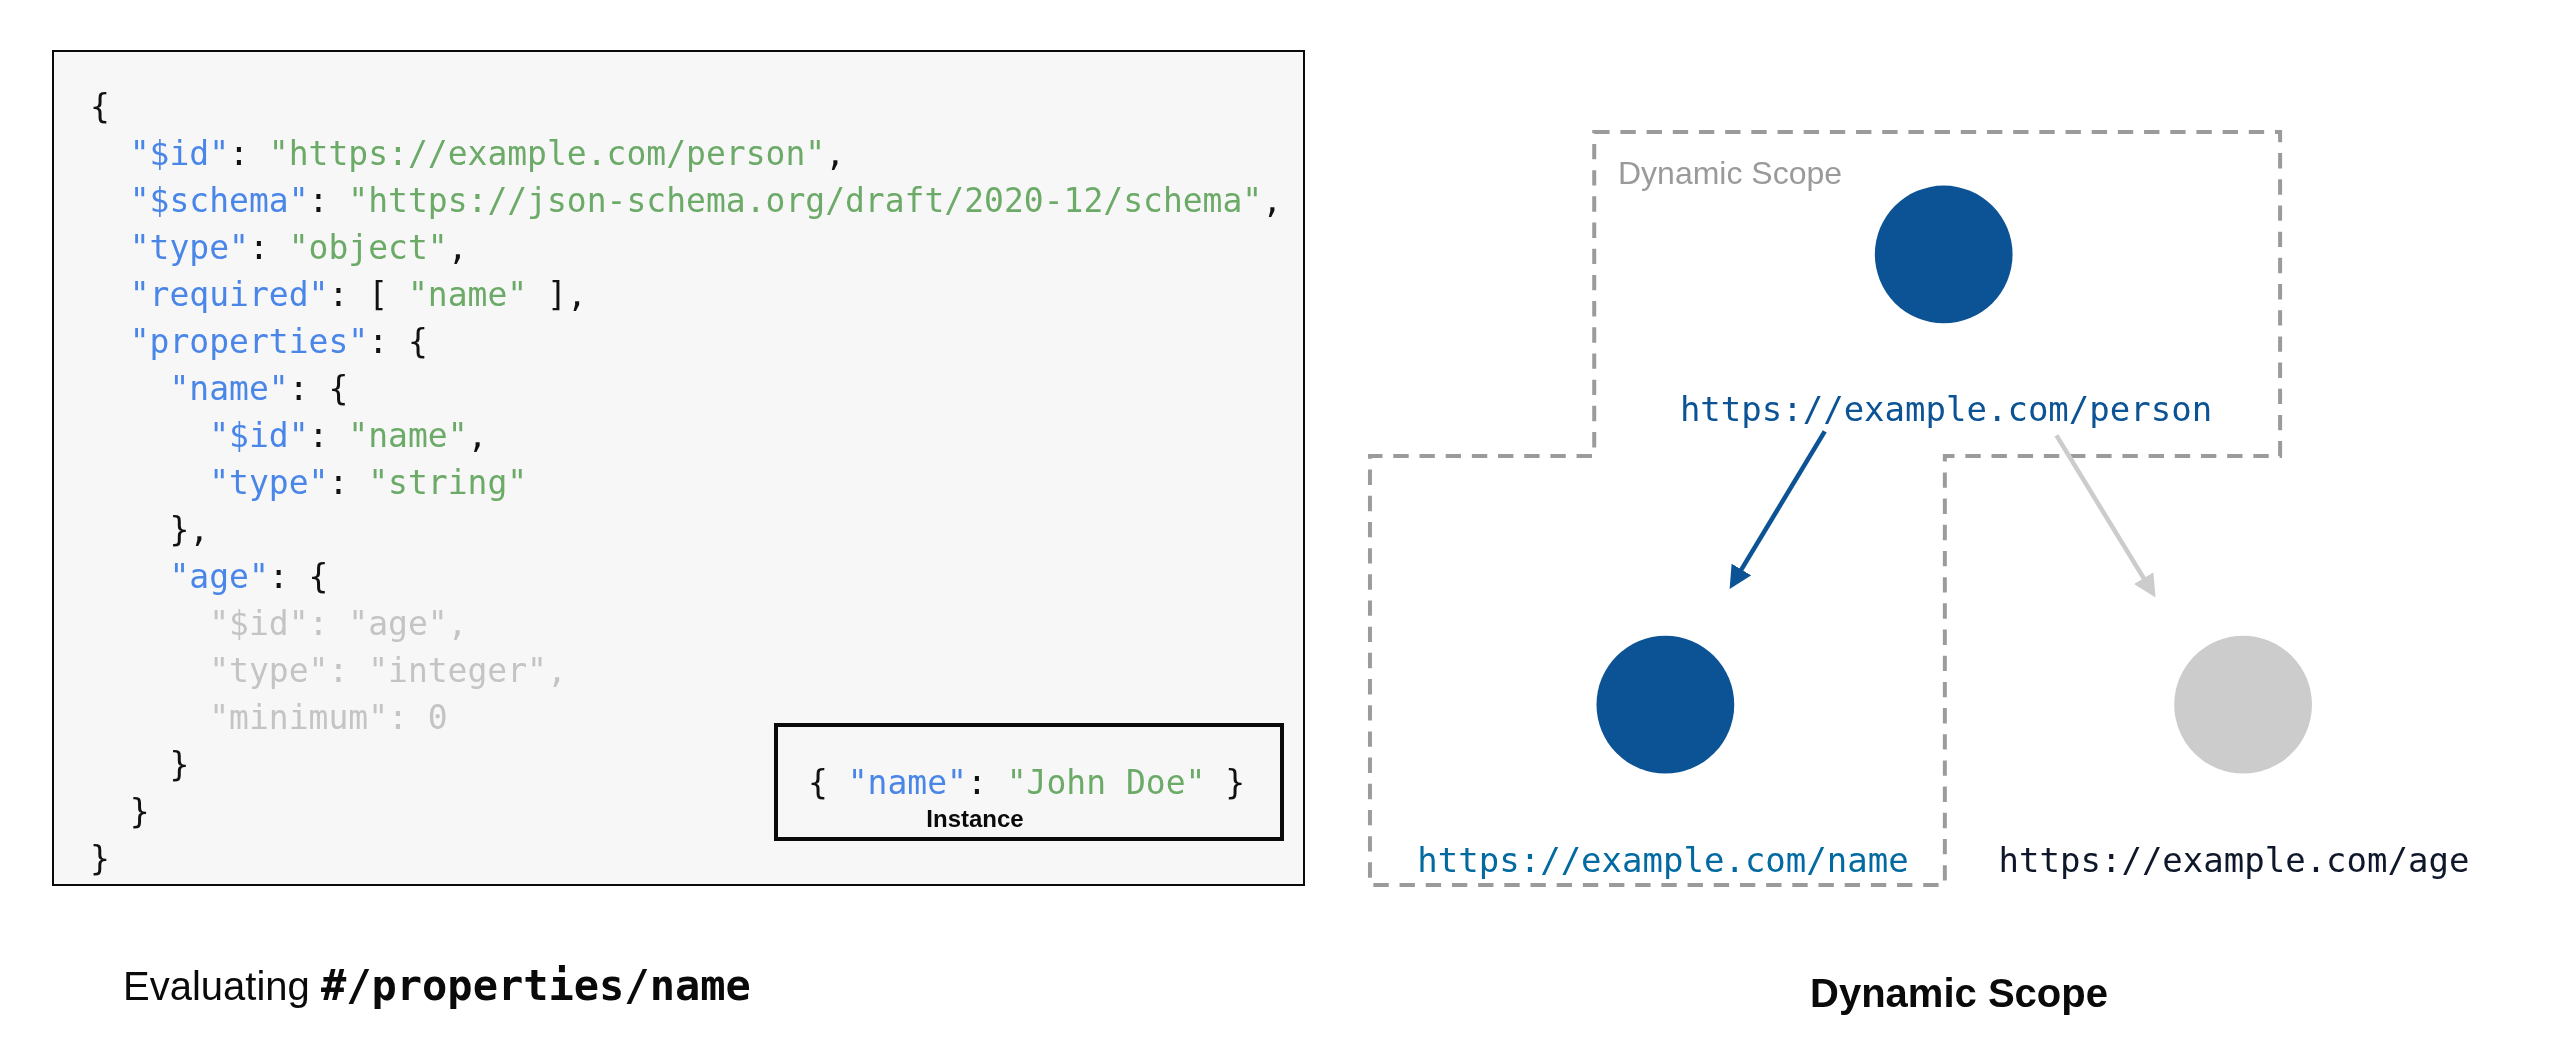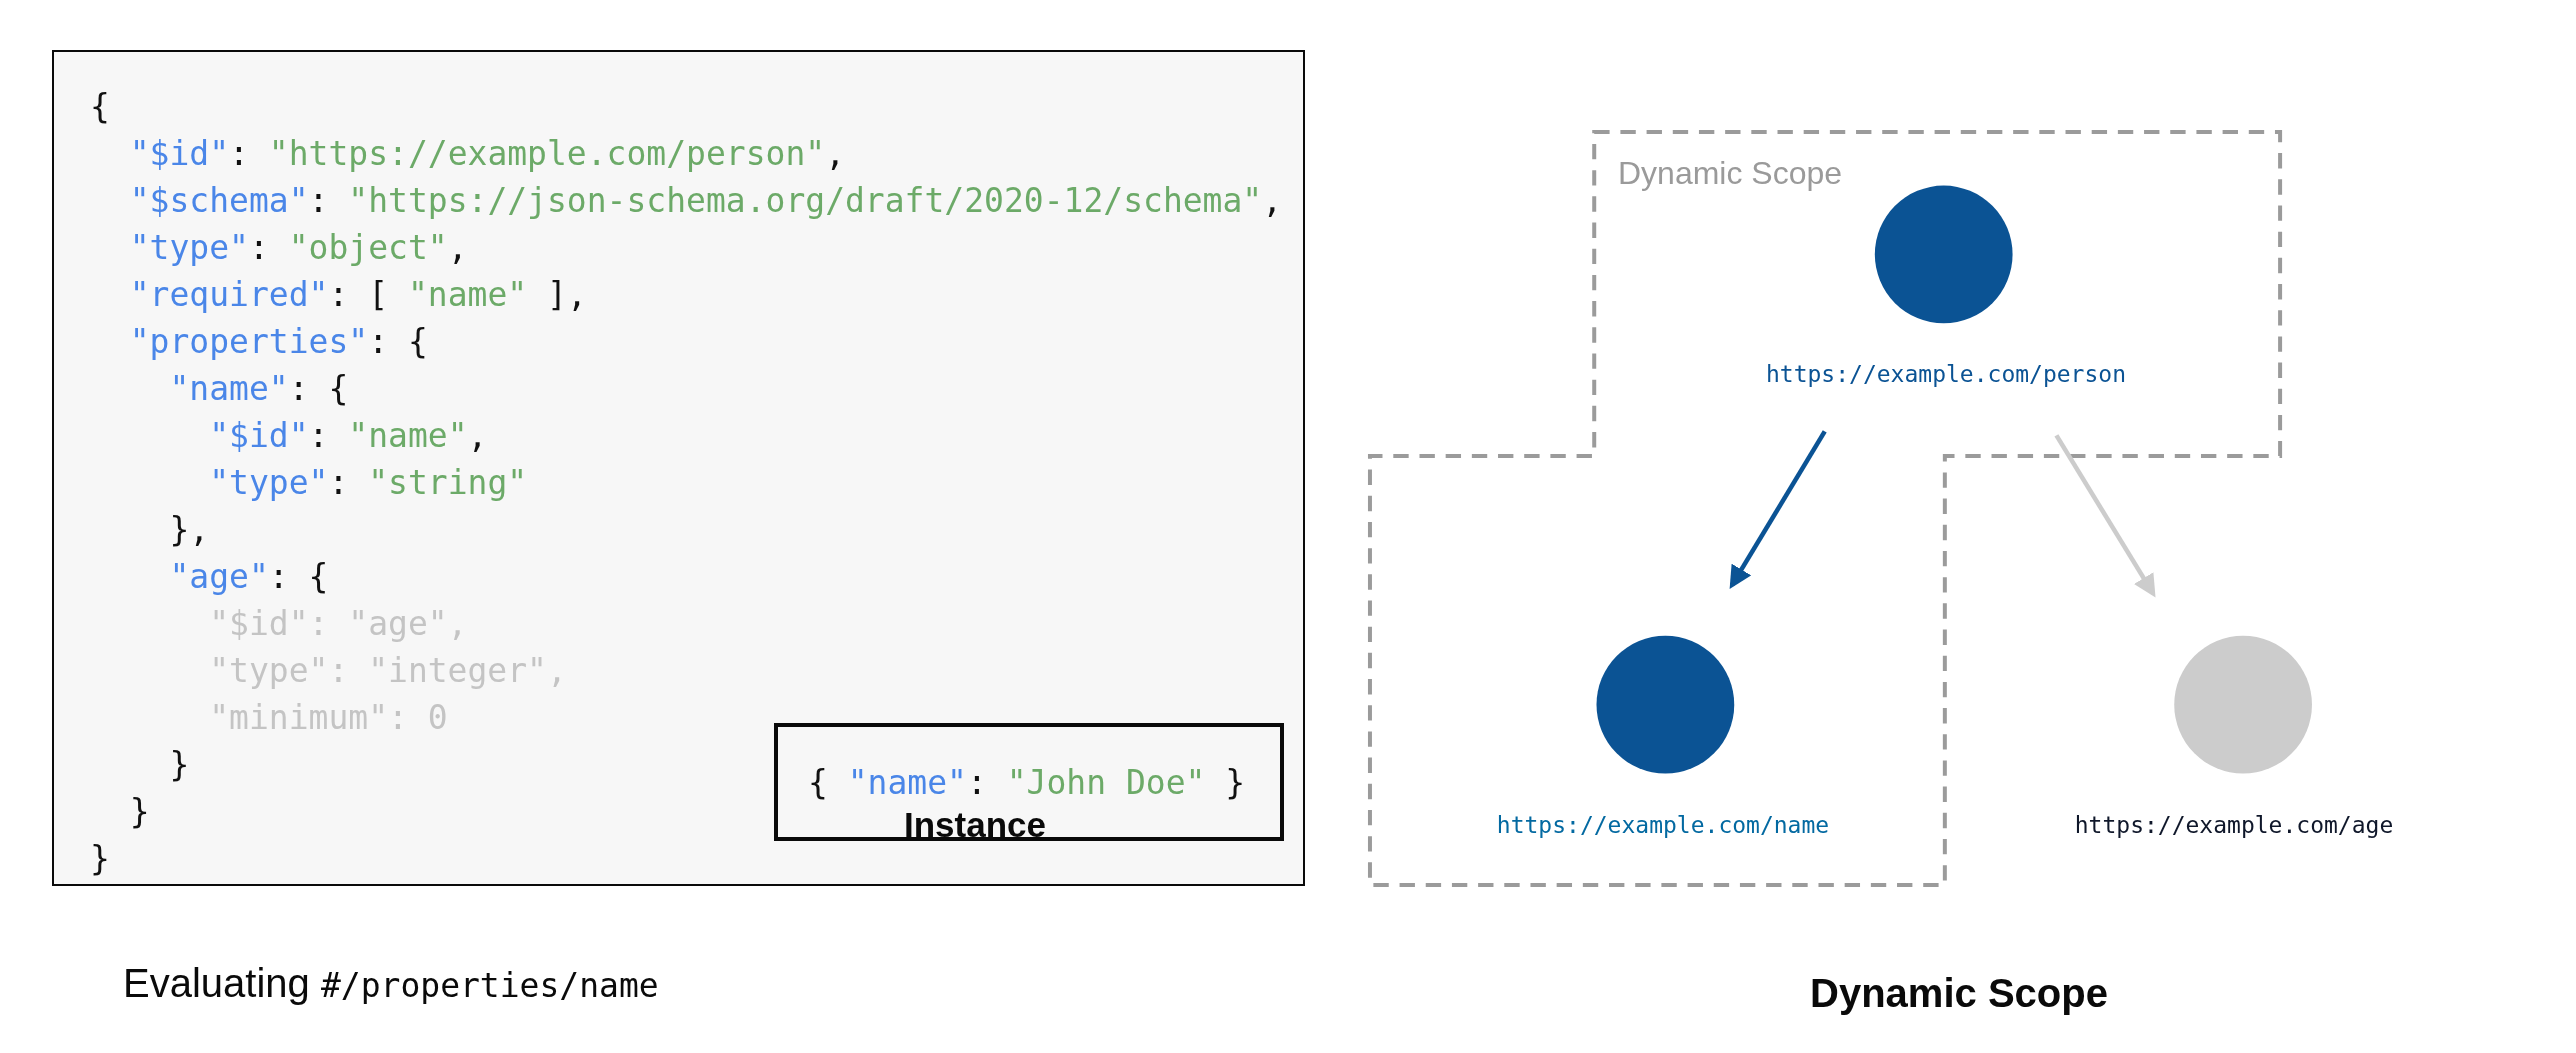--- a/index.html
+++ b/index.html
@@ -33,50 +33,50 @@
     width: 510px; height: 118px;
     border: 4.6px solid #0a0a0a;
     display: flex; align-items: center;
     padding-left: 30px;
     font-family: "DejaVu Sans Mono", monospace;
     font-size: 33px; white-space: pre;
   }
   .instance-label {
     position: absolute; left: 720px; top: 805px; width: 510px;
     text-align: center;
-    font-weight: 700; font-size: 35px; color: #0a0a0a;
+    font-weight: 700; font-size: 24px; color: #0a0a0a;
   }
 
   
   .caption-left {
     position: absolute; left: 123px; top: 961px;
     font-size: 40px; color: #0a0a0a; white-space: pre;
   }
   .caption-left .cap-bold { font-weight: 400; }
   .caption-left .cap-mono {
     font-family: "DejaVu Sans Mono", monospace;
-    font-weight: 400; font-size: 33px;
+    font-weight: 700; font-size: 42px;
   }
   .caption-right {
     position: absolute; left: 1959px; top: 971px;
     transform: translateX(-50%);
     font-weight: 700; font-size: 40px; color: #0a0a0a;
     white-space: nowrap;
   }
 
   
   .diagram-svg { position: absolute; left: 0; top: 0; width: 2576px; height: 1053px; }
   .scope-label {
     position: absolute; left: 1618px; top: 155px;
     font-size: 32px; color: #9a9a9a; white-space: nowrap;
   }
   .node-url {
     position: absolute; transform: translateX(-50%);
     font-family: "DejaVu Sans Mono", monospace;
-    font-size: 23px; white-space: nowrap;
+    font-size: 34px; white-space: nowrap; margin-top: 28px;
   }
   .url-person { left: 1946px; top: 361px; color: #0b5394; }
   .url-name   { left: 1663px; top: 812px; color: #0369a1; }
   .url-age    { left: 2234px; top: 812px; color: #0f172a; }
 </style>
 </head>
 <body>
 
 <div class="schema-panel">
   <div class="code-block">

